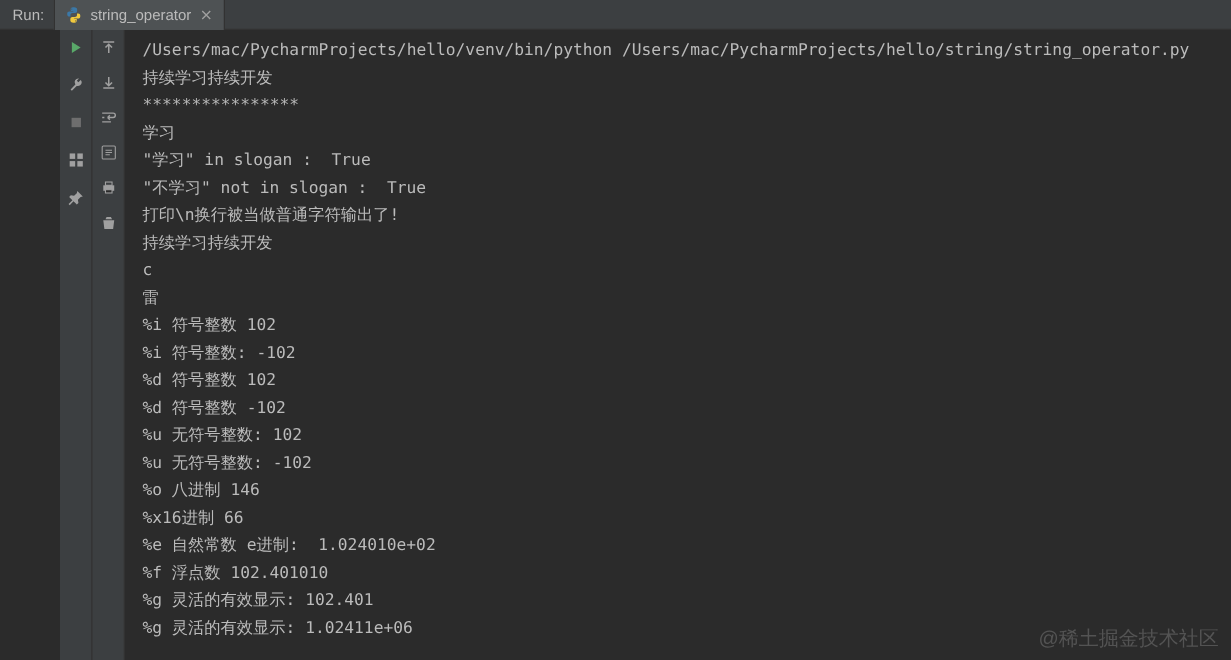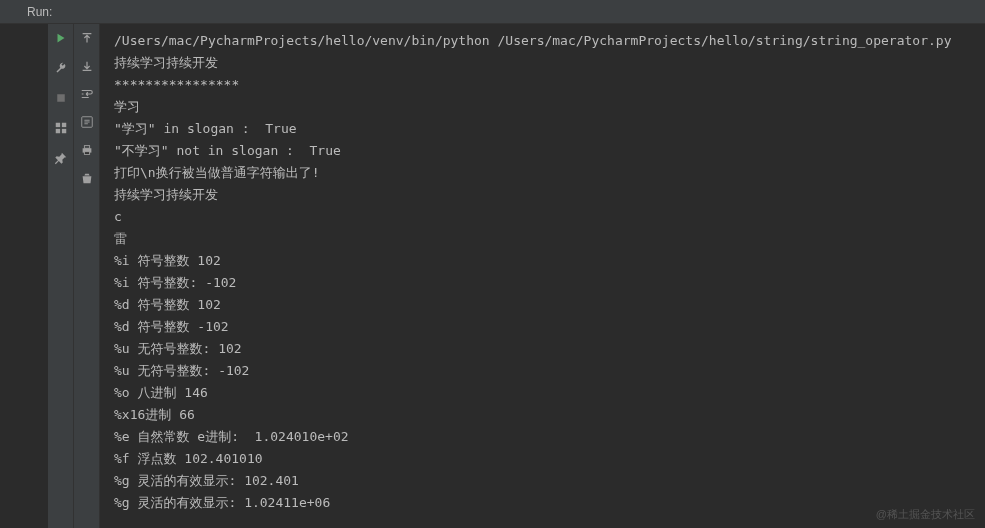--- a/index.html
+++ b/index.html
@@ -14,21 +14,21 @@
   .topbar {
     height: 24px;
     background: #3c3f41;
     display: flex;
     align-items: center;
     border-bottom: 1px solid #323232;
     font-family: -apple-system, "Segoe UI", sans-serif;
     font-size: 12px;
     color: #bbbbbb;
   }
-  .run-label { padding: 0 8px 0 10px; color: #bbbbbb; margin-left: 17px; }
+  .run-label { padding: 0 8px 0 10px; color: #bbbbbb; }
   .tab {
     height: 24px;
     display: flex;
     align-items: center;
     padding: 0 8px;
     background: #4e5254;
     border-right: 1px solid #323232;
     border-left: 1px solid #323232;
     gap: 6px;
   }
@@ -82,30 +82,44 @@
     font-family: "Menlo", "Consolas", monospace;
     white-space: pre;
     overflow: hidden;
   }
   .watermark {
     position: absolute;
     bottom: 6px;
     right: 10px;
     color: #6e6e6e;
     font-family: -apple-system, sans-serif;
-    font-size: 11px;
+    font-size: 16px;
     opacity: 0.6;
   }
   svg { display: block; }
 </style>
 </head>
 <body>
 
 <div class="topbar">
   <span class="run-label">Run:</span>
+  <div class="tab">
+    <span class="py-icon">
+      <svg viewBox="0 0 16 16" width="14" height="14">
+        <path d="M7.5 1c-2 0-2.3 .9-2.3 1.9v1.4h2.4v.4H3.9c-1 0-1.9 .6-1.9 2.3s.9 2.3 1.9 2.3h1.1V8c0-1.1 .9-1.8 1.9-1.8h2.4c1 0 1.8-.8 1.8-1.8V2.9C11.1 1.9 10.3 1 8.3 1H7.5zM6.2 2.1c.3 0 .5 .2 .5 .5s-.2 .5-.5 .5-.5-.2-.5-.5 .2-.5 .5-.5z" fill="#3b78a7"></path>
+        <path d="M8.5 15c2 0 2.3-.9 2.3-1.9v-1.4H8.4v-.4h3.7c1 0 1.9-.6 1.9-2.3s-.9-2.3-1.9-2.3H11V8c0 1.1-.9 1.8-1.9 1.8H6.7c-1 0-1.8 .8-1.8 1.8v1.5C4.9 14.1 5.7 15 7.7 15h.8zM9.8 13.9c-.3 0-.5-.2-.5-.5s.2-.5 .5-.5 .5 .2 .5 .5-.2 .5-.5 .5z" fill="#f0c93e"></path>
+      </svg>
+    </span>
+    <span>string_operator</span>
+    <span class="tab-close">
+      <svg viewBox="0 0 10 10" width="8" height="8">
+          <path d="M1 1 L9 9 M9 1 L1 9" stroke="#a0a0a0" stroke-width="1.4"></path>
+        </svg>
+    </span>
+  </div>
 </div>
 
 <div class="body">
   <div class="gutter-left">
     <span class="icon">
       <svg viewBox="0 0 16 16" width="14" height="14">
           <path d="M4 3 L12 8 L4 13 Z" fill="#59a869"></path>
         </svg>
     </span>
     <span class="icon">

